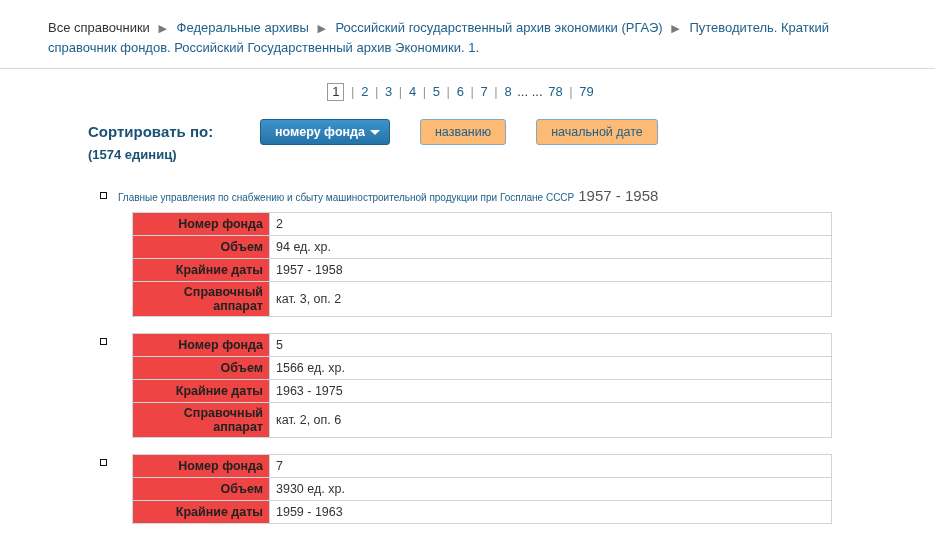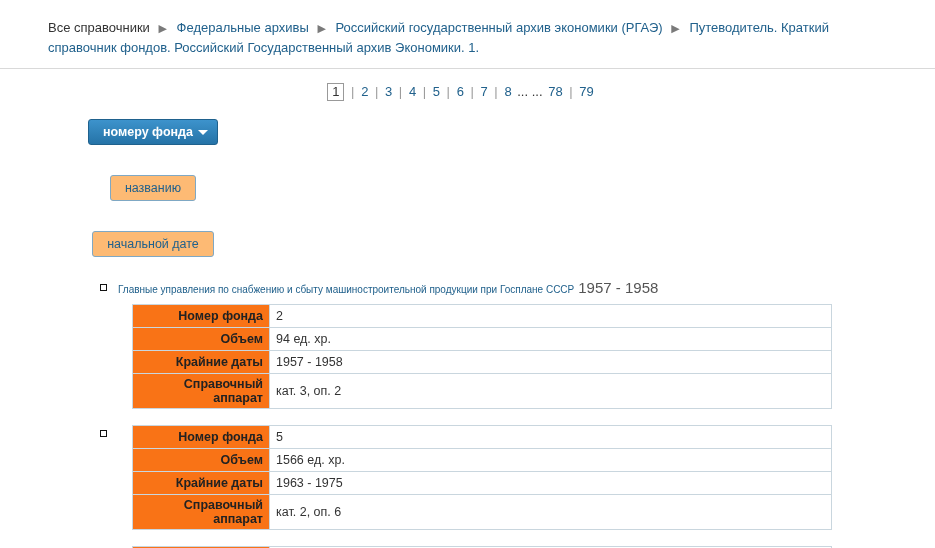--- a/index.html
+++ b/index.html
@@ -90,21 +90,20 @@
     font-weight: bold;
     font-size: 13px;
     line-height: 20px;
     padding-top: 2px;
   }
   .sort-buttons {
     display: flex;
     align-items: center;
     gap: 30px;
     padding-top: 4px;
-    flex-direction: column;
   }
   .sort-btn {
     font-size: 12.5px;
     padding: 5px 14px;
     border: 1px solid #7fa8c4;
     background: #fdba74;
     color: #21618c;
     border-radius: 3px;
     cursor: pointer;
     white-space: nowrap;
@@ -169,21 +168,21 @@
     margin-left: 14px;
     font-size: 12.5px;
   }
   table.fund-table td {
     border: 1px solid #c9d6de;
     padding: 3px 6px;
     height: 16px;
     color: #333333;
   }
   table.fund-table td.lbl {
-    background: #f97316;
+    background: #ef4444;
     font-weight: bold;
     text-align: right;
     width: 124px;
     color: #222222;
   }
   table.fund-table td.val {
     background: #ffffff;
   }
 </style>
 </head>
@@ -217,20 +216,24 @@
     <a href="#">7</a>
     <span class="bar">|</span>
     <a href="#">8</a>
     <span class="dots">... ...</span>
     <a href="#">78</a>
     <span class="bar">|</span>
     <a href="#">79</a>
   </div>
 
   <div class="sortbar">
+    <div>
+      <div class="sort-label">Сортировать по:</div>
+      <div class="sort-units">(1574 единиц)</div>
+    </div>
     <div class="sort-buttons">
       <button class="sort-btn active">
         <span>номеру фонда</span>
         <span class="caret"></span>
       </button>
       <button class="sort-btn">названию</button>
       <button class="sort-btn">начальной дате</button>
     </div>
   </div>
 

